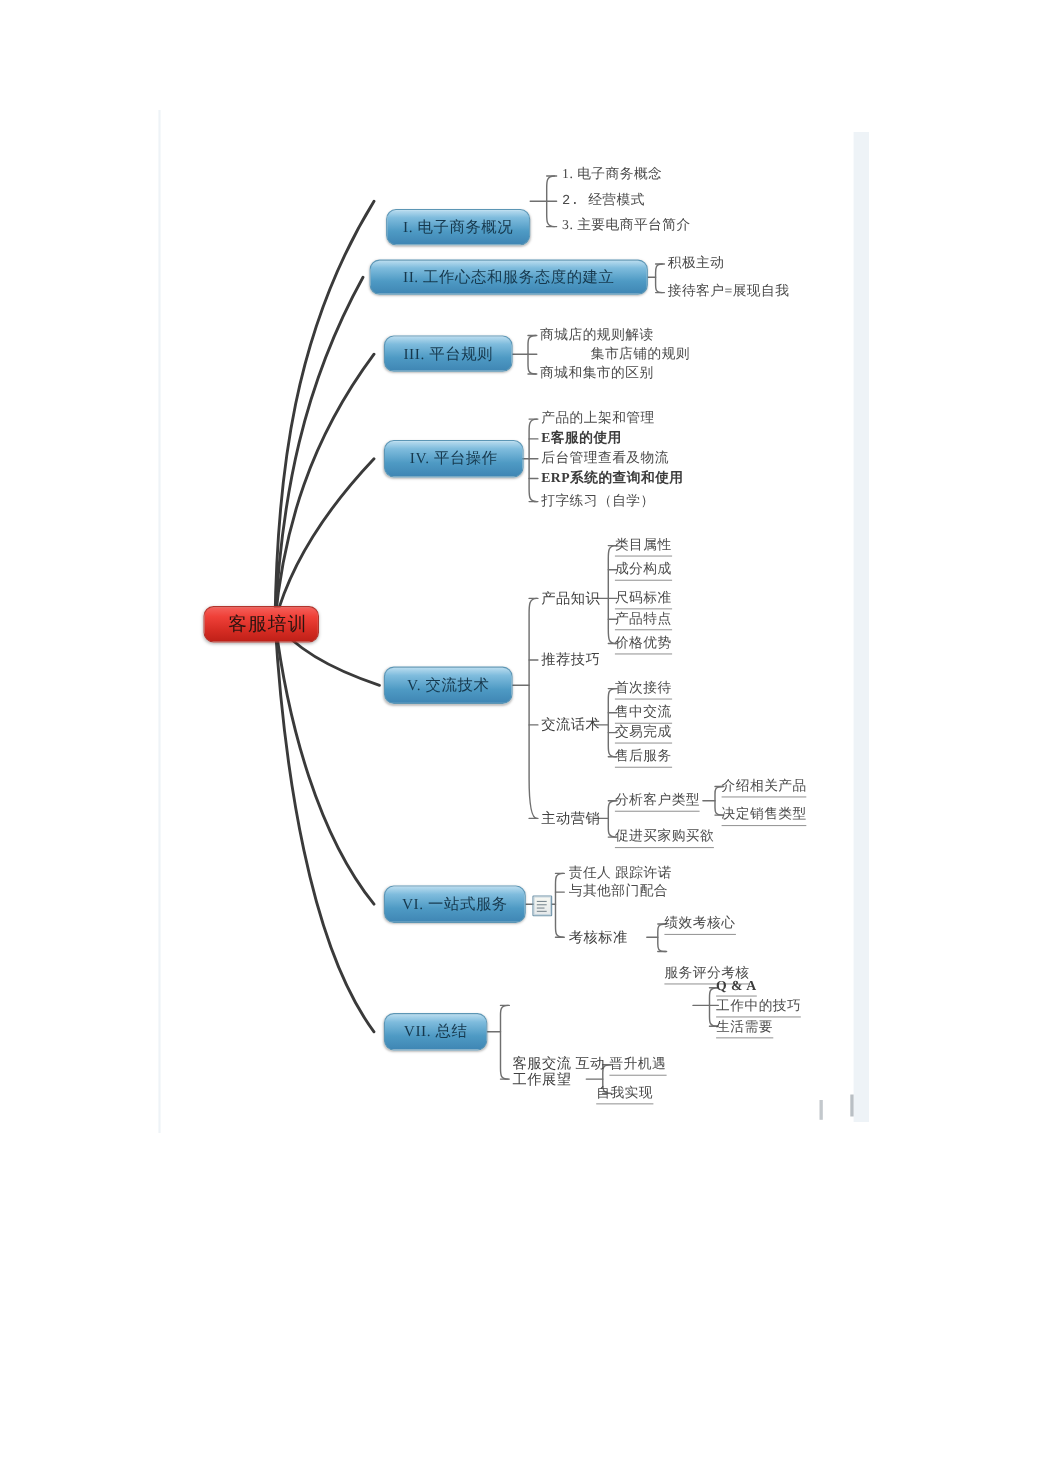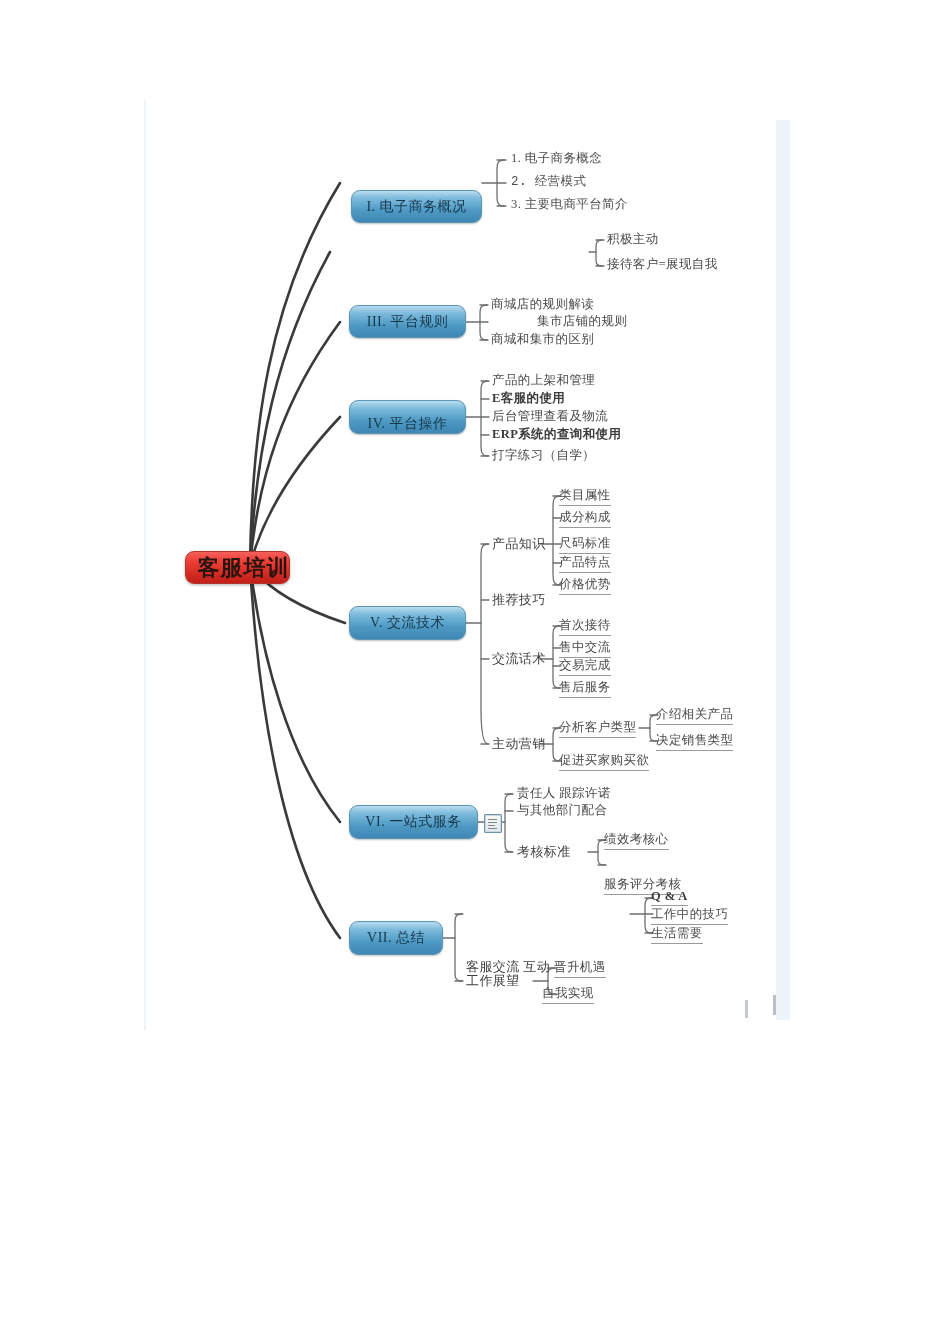--- a/index.html
+++ b/index.html
@@ -10,21 +10,21 @@
   #tick1{position:absolute;left:773px;top:995px;width:3px;height:20px;background:#b9bfc4;}
   #tick2{position:absolute;left:745px;top:1000px;width:3px;height:18px;background:#c3c8cc;}
   svg#map{position:absolute;left:0;top:0;width:950px;height:1344px;overflow:visible;}
   .node-box{position:absolute;box-sizing:border-box;display:flex;align-items:center;
     justify-content:center;border-radius:9px;white-space:nowrap;}
   .blue{background:linear-gradient(180deg,#b9dcef 0%,#7fbcdd 22%,#4e9ac4 62%,#3f86b4 100%);
     border:1px solid #5c96b5;color:#16384d;box-shadow:0 1px 2px rgba(0,0,0,.25);
     font-size:14px;letter-spacing:.5px;}
   .red{background:linear-gradient(180deg,#f4605a 0%,#ef4038 28%,#d42b22 70%,#bf2018 100%);
     border:1px solid #b2342c;color:#2a1410;box-shadow:0 1px 3px rgba(0,0,0,.3);
-    font-size:22px;font-weight:bold;letter-spacing:1px;padding-left:12px;}
+    font-size:17px;font-weight:normal;letter-spacing:1px;padding-left:12px;}
   .leaf{position:absolute;white-space:nowrap;color:#4a4a4a;font-size:12.5px;
     letter-spacing:.4px;}
   .leaf.bold{font-weight:bold;color:#3c3c3c;}
   .leaf.u{border-bottom:1px solid #9a9a9a;padding-bottom:1px;}
   .leaf.mid{color:#3f3f3f;font-size:13px;}
   .note-icon{position:absolute;width:16px;height:17px;
     background:linear-gradient(180deg,#f7f8f2 0%,#e4e8ea 100%);
     border:1px solid #6e92a8;border-radius:1px;box-shadow:0 0 0 1px #c7d6df inset;}
   .note-icon i{position:absolute;left:3px;height:1px;background:#7d8a92;display:block;}
 </style>
@@ -113,31 +113,34 @@
     <span>客服培训</span>
   </div>
 
   <div class="node-box blue" style="left:351px;top:166px;width:131px;height:33px;margin-top:24px;">
     <span>I. 电子商务概况</span>
   </div>
   <div class="leaf" style="left:511px;top:150px;">1. 电子商务概念</div>
   <div class="leaf" style="left:511px;top:173px;font-family:Liberation Mono, monospace;">2. 经营模式</div>
   <div class="leaf" style="left:511px;top:196px;">3. 主要电商平台简介</div>
 
+  <div class="node-box blue" style="left:336px;top:236px;width:253px;height:32px;">
+    <span>II. 工作心态和服务态度的建立</span>
+  </div>
   <div class="leaf" style="left:607px;top:231px;">积极主动</div>
   <div class="leaf" style="left:607px;top:256px;">接待客户=展现自我</div>
 
   <div class="node-box blue" style="left:349px;top:305px;width:117px;height:33px;">
     <span>III. 平台规则</span>
   </div>
   <div class="leaf" style="left:491px;top:296px;">商城店的规则解读</div>
   <div class="leaf" style="left:491px;top:313px;margin-left:46px;">集市店铺的规则</div>
   <div class="leaf" style="left:491px;top:331px;">商城和集市的区别</div>
 
-  <div class="node-box blue" style="left:349px;top:400px;width:117px;height:34px;align-items:flex-end;">
+  <div class="node-box blue" style="left:349px;top:400px;width:127px;height:34px;">
     <span>IV. 平台操作</span>
   </div>
   <div class="leaf" style="left:492px;top:372px;">产品的上架和管理</div>
   <div class="leaf bold" style="left:492px;top:390px;">E客服的使用</div>
   <div class="leaf" style="left:492px;top:408px;">后台管理查看及物流</div>
   <div class="leaf bold" style="left:492px;top:426px;">ERP系统的查询和使用</div>
   <div class="leaf" style="left:492px;top:447px;">打字练习（自学）</div>
 
   <div class="node-box blue" style="left:349px;top:606px;width:117px;height:34px;">
     <span>V. 交流技术</span>

